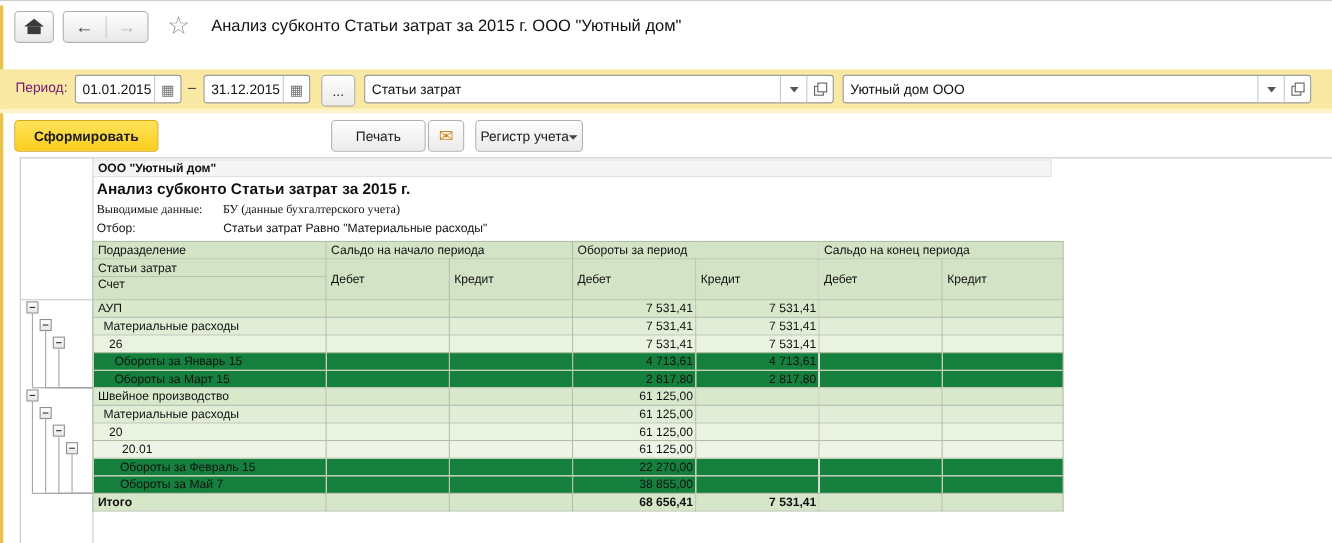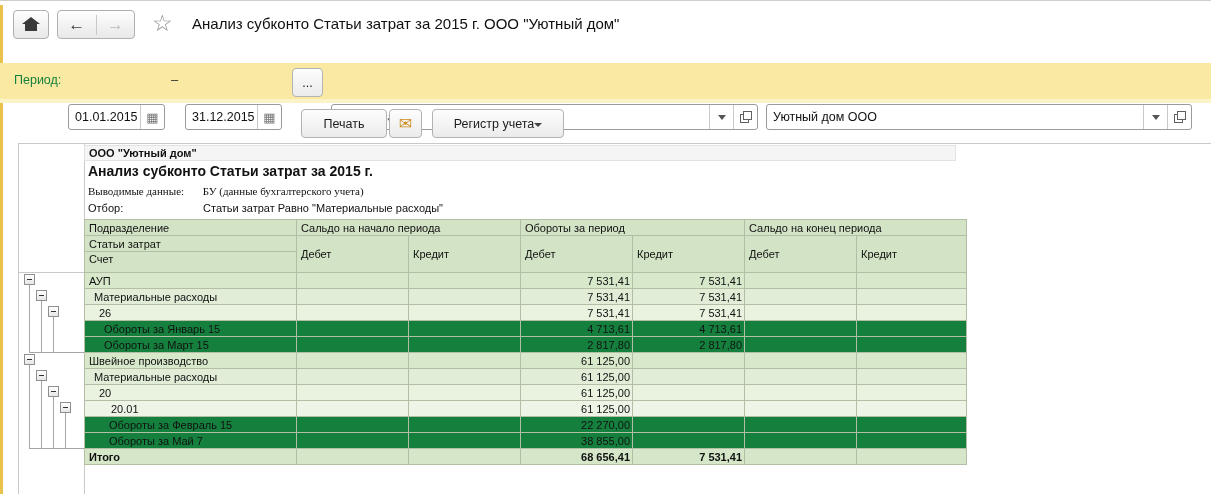--- a/index.html
+++ b/index.html
@@ -17,23 +17,23 @@
                 border-right:9px solid transparent;border-bottom:7px solid #3a3a3a;}
   .nav-group{left:57px;top:9px;width:78px;height:29px;padding:0;display:flex;}
   .nav-half{flex:1;display:flex;align-items:center;justify-content:center;font-size:17px;font-weight:bold;}
   .nav-half.back{color:#3f3f3f;border-right:1px solid #c8c8c8;}
   .nav-half.fwd{color:#b9b9b9;}
   .fav-star{left:152px;top:8px;font-size:23px;color:#8f8f8f;line-height:28px;}
   .page-title{left:192px;top:14px;font-size:15px;color:#101010;white-space:nowrap;}
   
   .filter-bar{left:0;top:62px;width:1211px;height:36px;background:#fae9a2;}
   .filter-soft{left:0;top:98px;width:1211px;height:4px;background:#fdf3c8;}
-  .flabel{top:72px;left:14px;font-size:12.5px;color:#15803d;}
+  .flabel{top:72px;left:14px;font-size:12.5px;color:#701a75;}
   .field{position:absolute;top:67px;height:26px;background:#fff;border:1px solid #9b9b9b;border-radius:3px;
-         display:flex;align-items:center;font-size:12.5px;color:#111;box-sizing:border-box;margin-top:36px;}
+         display:flex;align-items:center;font-size:12.5px;color:#111;box-sizing:border-box;}
   .field .val{flex:1;padding:0 6px;white-space:nowrap;overflow:hidden;}
   .seg{width:23px;align-self:stretch;border-left:1px solid #c9c9c9;display:flex;align-items:center;
        justify-content:center;color:#666;cursor:pointer;}
   .cal-glyph{font-size:13px;color:#777;}
   .dd-tri{width:0;height:0;border-left:4px solid transparent;border-right:4px solid transparent;
           border-top:5px solid #555;}
   .winopen{position:relative;width:12px;height:12px;}
   .winopen i{position:absolute;left:0;bottom:0;width:7px;height:7px;border:1px solid #606060;background:#fff;}
   .winopen i+i{left:auto;right:0;bottom:auto;top:0;}
   .date1{left:68px;width:97px;}
@@ -45,21 +45,21 @@
   
   .btn{position:absolute;top:108px;height:29px;border:1px solid #b2b2b2;border-radius:4px;
        background:linear-gradient(#fdfdfd,#ebebeb);font-size:12.5px;color:#1c1c1c;
        display:flex;align-items:center;justify-content:center;cursor:pointer;box-sizing:border-box;}
   .btn-generate{left:13px;width:131px;background:linear-gradient(#ffe35a,#fbce1e);
                 border-color:#d8a916;font-weight:bold;}
   .btn-settings{left:152px;width:139px;}
   .btn-print{left:301px;width:86px;}
   .btn-mail{left:389px;width:33px;}
   .mail-glyph{font-size:16px;color:#cd8c1e;}
-  .btn-register{left:432px;width:132px;gap:0;}
+  .btn-register{left:432px;width:98px;gap:0;}
   .caret{width:0;height:0;border-left:4px solid transparent;border-right:4px solid transparent;
          border-top:4px solid #444;margin-top:2px;}
   
   .report{left:18px;top:142px;width:1193px;height:352px;font-size:11px;color:#111;}
   .rline{position:absolute;background:#c9c9c9;}
   .org-strip{position:absolute;left:66px;top:2px;width:872px;height:16px;background:#f5f5f5;
              border:1px solid #e2e2e2;font-weight:bold;line-height:15px;padding-left:4px;box-sizing:border-box;}
   .rep-title{position:absolute;left:70px;top:20px;font-size:14px;font-weight:bold;white-space:nowrap;}
   .meta-row{position:absolute;left:70px;white-space:nowrap;}
   .meta-label{display:inline-block;width:112px;}
@@ -138,20 +138,21 @@
       <span class="dd-tri"></span>
     </span>
     <span class="seg">
       <span class="winopen">
           <i></i>
           <i></i>
         </span>
     </span>
   </div>
 
+  <div class="btn btn-generate">Сформировать</div>
   <div class="btn btn-print">Печать</div>
   <div class="btn btn-mail">
     <span class="mail-glyph">✉</span>
   </div>
   <div class="btn btn-register">
     <span>Регистр учета</span>
     <span class="caret"></span>
   </div>
 
   <div class="abs report">

